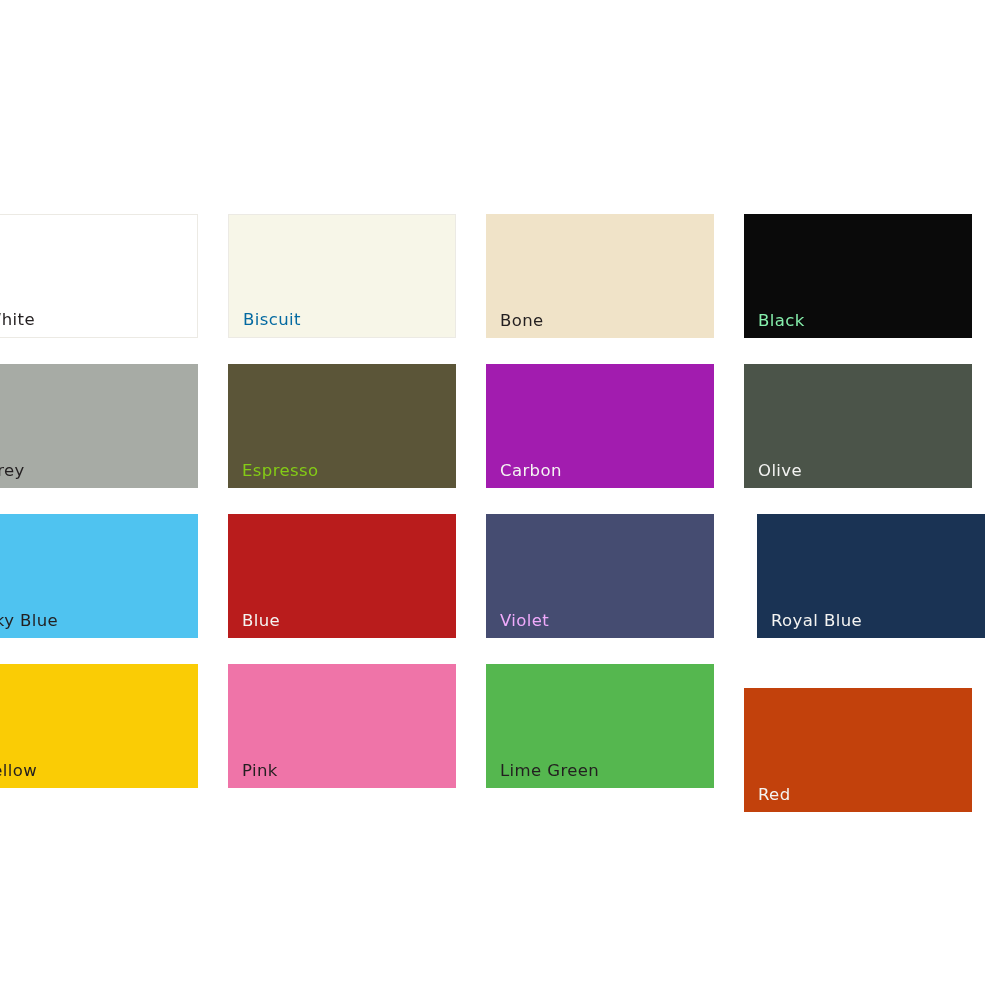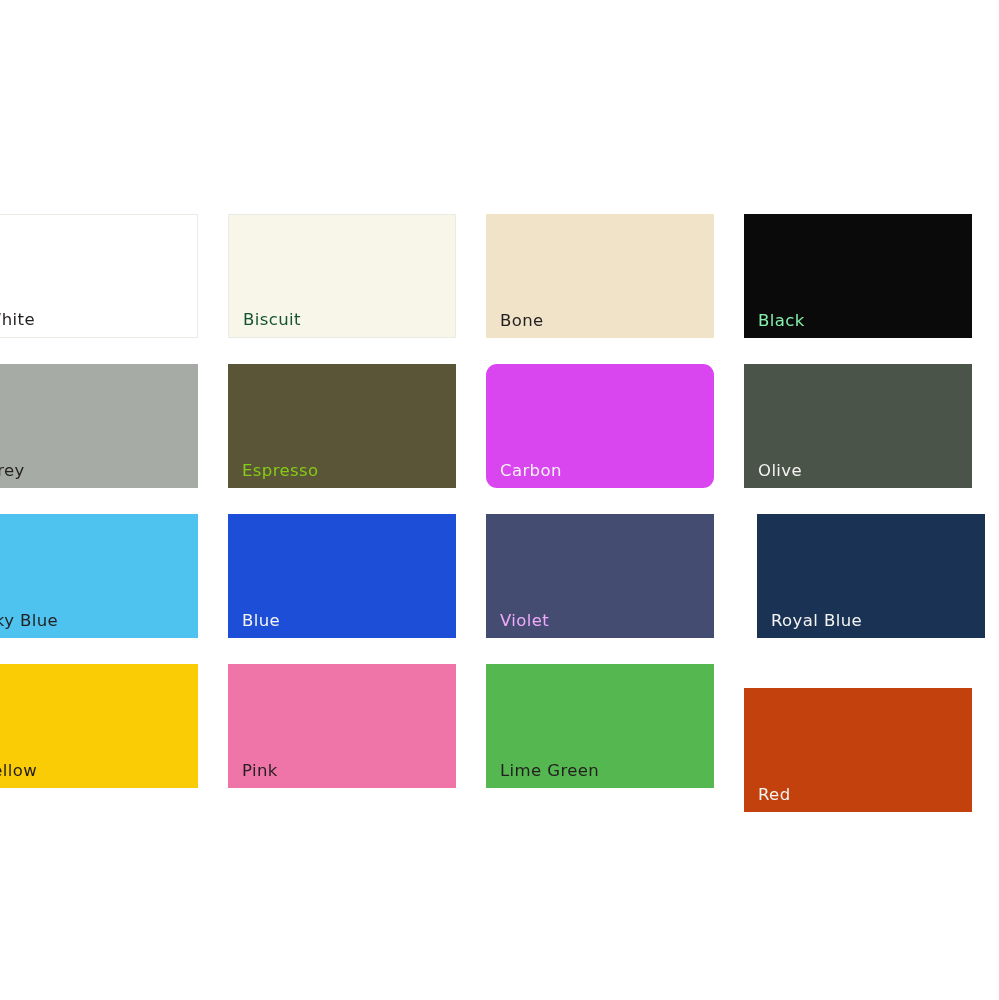--- a/index.html
+++ b/index.html
@@ -68,44 +68,44 @@
 </style>
 </head>
 <body>
 
 <div id="swatch-board">
   <div class="swatch-grid">
       <div class="swatch has-outline" style="background: rgb(255, 255, 255);">
         <span class="swatch-label dark-text" style="color: rgb(35, 31, 32);">White</span>
       </div>
       <div class="swatch has-outline" style="background: rgb(247, 246, 232);">
-        <span class="swatch-label dark-text" style="color: #14532d;">Biscuit</span>
+        <span class="swatch-label dark-text" style="color: #0369a1;">Biscuit</span>
       </div>
       <div class="swatch" style="background: rgb(240, 227, 200); text-align: center;">
         <span class="swatch-label dark-text" style="color: rgb(35, 31, 32);">Bone</span>
       </div>
       <div class="swatch" style="background: rgb(10, 10, 10);">
         <span class="swatch-label light-text" style="color: #86efac;">Black</span>
       </div>
       <div class="swatch" style="background: rgb(167, 171, 165);">
         <span class="swatch-label dark-text" style="color: rgb(35, 31, 32);">Grey</span>
       </div>
       <div class="swatch" style="background: rgb(91, 85, 56);">
         <span class="swatch-label light-text" style="color: #84cc16;">Espresso</span>
       </div>
-      <div class="swatch" style="background: #d946ef; border-radius: 11px;">
+      <div class="swatch" style="background: #a21caf;">
         <span class="swatch-label light-text" style="color: rgb(244, 244, 242);">Carbon</span>
       </div>
       <div class="swatch" style="background: rgb(75, 84, 73);">
         <span class="swatch-label light-text" style="color: rgb(244, 244, 242);">Olive</span>
       </div>
       <div class="swatch" style="background: rgb(79, 195, 240);">
         <span class="swatch-label dark-text" style="color: rgb(35, 31, 32);">Sky Blue</span>
       </div>
-      <div class="swatch" style="background: #1d4ed8;">
+      <div class="swatch" style="background: #b91c1c;">
         <span class="swatch-label light-text" style="color: rgb(244, 244, 242);">Blue</span>
       </div>
       <div class="swatch" style="background: rgb(69, 76, 113);">
         <span class="swatch-label light-text" style="color: #f0abfc;">Violet</span>
       </div>
       <div class="swatch" style="background: rgb(26, 51, 84); margin-left: 13px;">
         <span class="swatch-label light-text" style="color: rgb(244, 244, 242);">Royal Blue</span>
       </div>
       <div class="swatch" style="background: rgb(250, 204, 5);">
         <span class="swatch-label dark-text" style="color: rgb(35, 31, 32);">Yellow</span>

